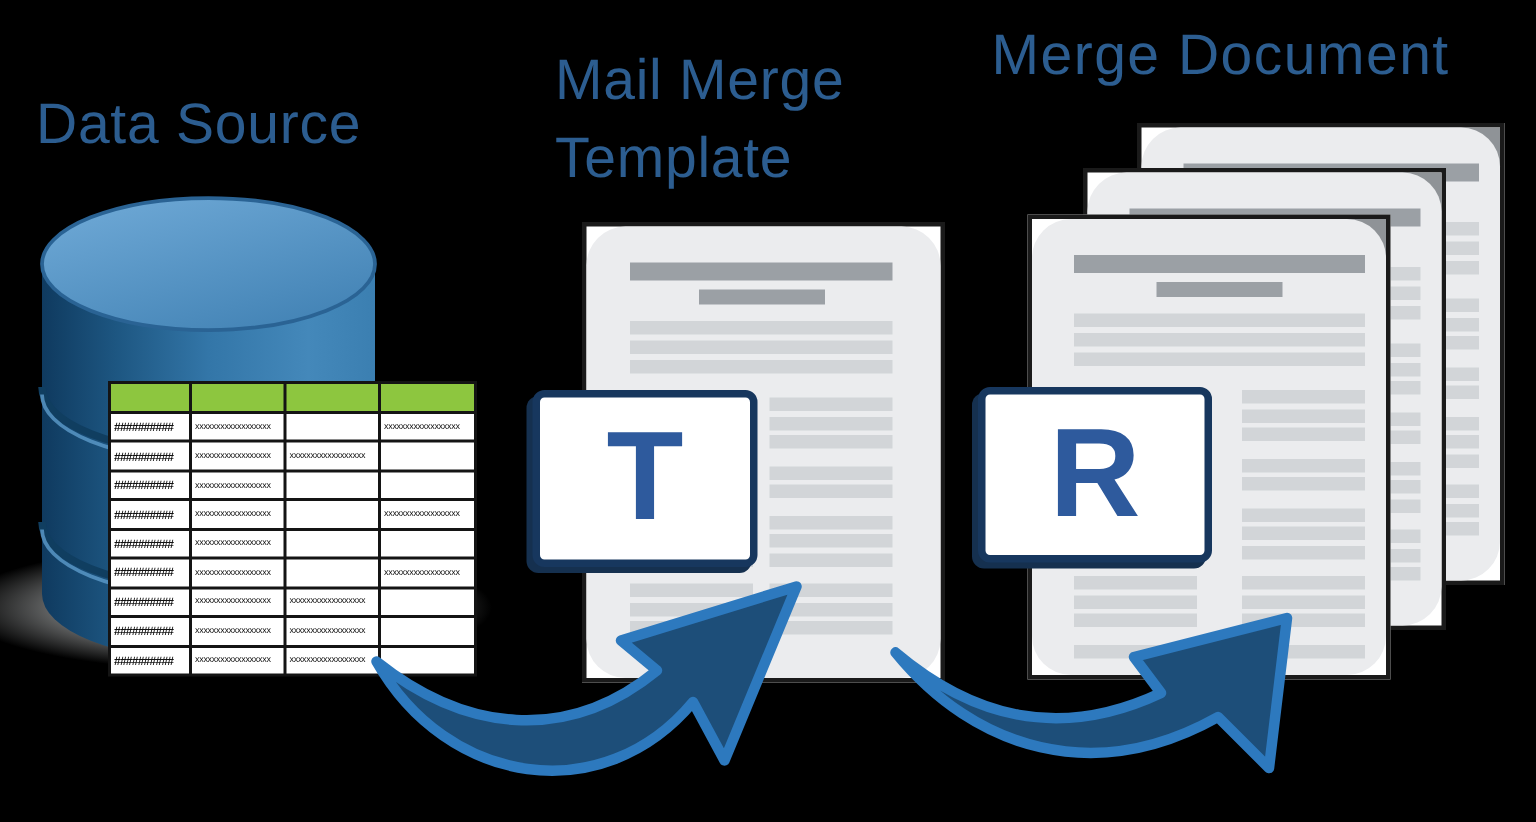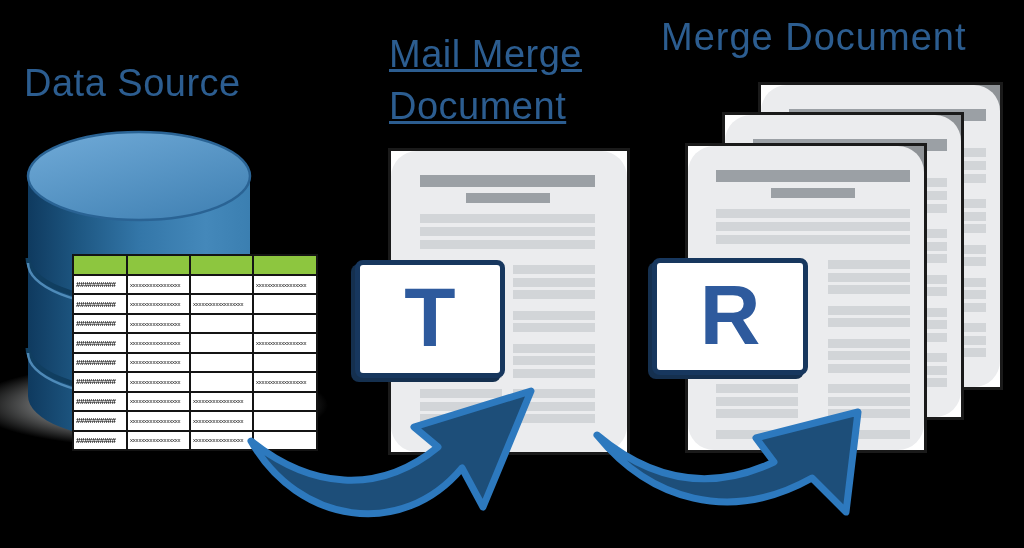--- a/index.html
+++ b/index.html
@@ -19,21 +19,21 @@
   html,body{margin:0;padding:0;background:var(--bg);}
   .canvas{
     position:relative;width:1024px;height:548px;background:var(--bg);
     overflow:hidden;font-family:"Liberation Sans",sans-serif;
   }
   .heading{
     position:absolute;color:var(--heading);font-size:38px;line-height:46px;
     letter-spacing:0.5px;font-weight:400;white-space:nowrap;
   }
   #h-data{left:24px;top:60px;}
-  #h-merge{left:389px;top:28px;line-height:52px;text-decoration:underline;}
+  #h-merge{left:370px;top:28px;line-height:52px;}
   #h-review{left:661px;top:14px;letter-spacing:1px;}
 
   #db-svg{position:absolute;left:0;top:100px;}
 
   .doc{position:absolute;background:#ffffff;border:3px solid #1a1a1a;box-sizing:border-box;}
   .doc .dogear{position:absolute;top:0;right:0;width:34px;height:30px;background:var(--dogear);}
   .doc .fill{position:absolute;inset:0;background:var(--doc-fill);border-radius:26px;}
   .doc .bar{position:absolute;background:var(--doc-dark);}
   .doc .dline{position:absolute;height:9px;background:var(--doc-light);}
 
@@ -70,21 +70,21 @@
 </style>
 </head>
 <body>
 
 <div class="canvas">
 
   <div class="heading" id="h-data">Data Source</div>
 
   <div class="heading" id="h-merge">
     <div>Mail Merge</div>
-    <div>Document</div>
+    <div>Template</div>
   </div>
 
   <div class="heading" id="h-review">Merge Document</div>
 
   <svg id="db-svg" width="340" height="360" viewBox="0 0 340 360">
     <defs>
       <radialGradient id="shadowg" cx="50%" cy="50%" r="50%">
         <stop offset="0%" stop-color="#c6c9ca" stop-opacity="0.9"></stop>
         <stop offset="65%" stop-color="#c6c9ca" stop-opacity="0.5"></stop>
         <stop offset="100%" stop-color="#c6c9ca" stop-opacity="0"></stop>

